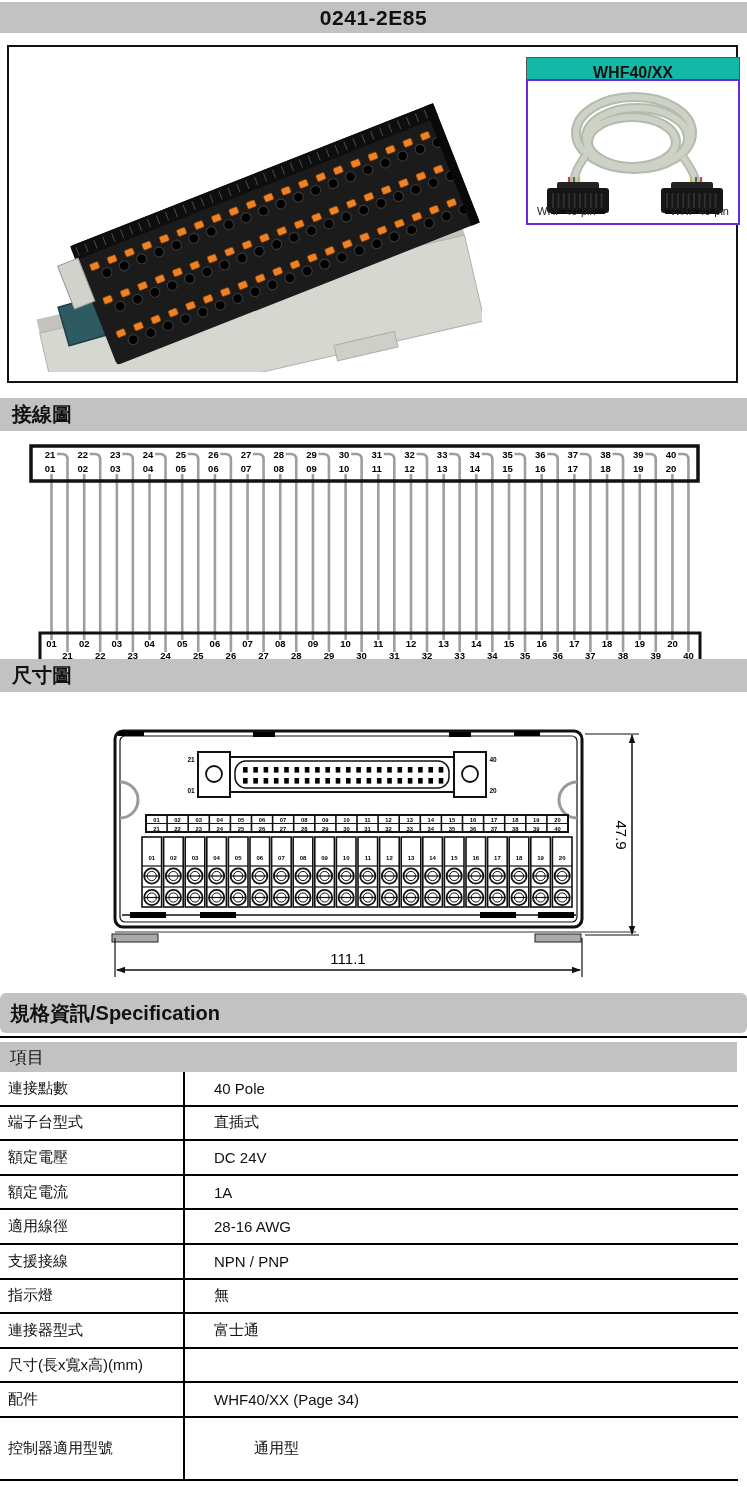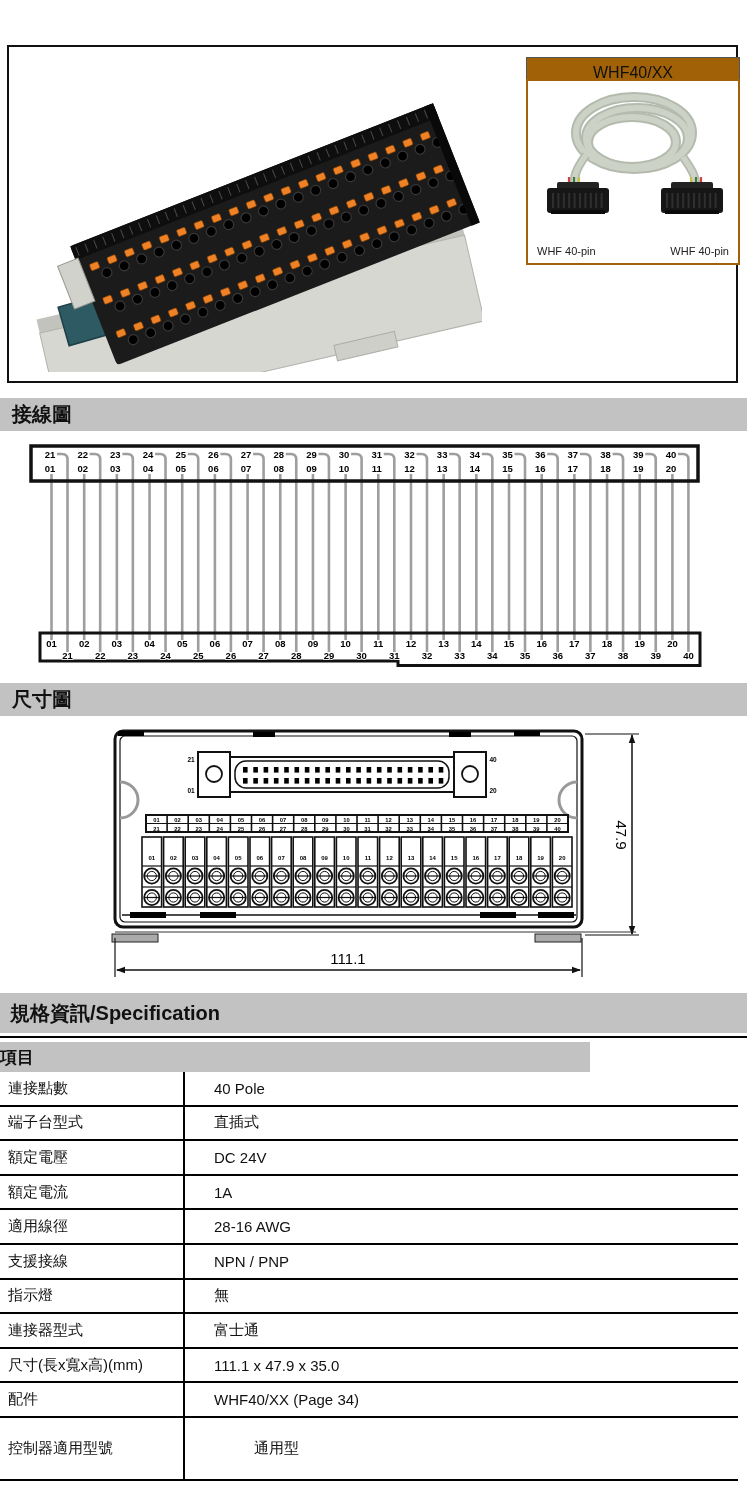--- a/index.html
+++ b/index.html
@@ -3,43 +3,44 @@
 <meta charset="utf-8">
 <style>
   * { margin:0; padding:0; box-sizing:border-box; }
   body { background:#fff; font-family:"Liberation Sans", sans-serif; color:#111; }
   .page { position:relative; width:747px; height:1487px; background:#fff; overflow:hidden; }
   .bar { position:absolute; left:0; width:747px; background:#c2c2c2; display:flex; align-items:center; font-weight:bold; }
   .bar.title { top:2px; height:31px; justify-content:center; font-size:21px; letter-spacing:0.5px; }
   .bar.section { height:33px; padding-left:12px; font-size:20px; }
   .product-box { position:absolute; left:7px; top:45px; width:731px; height:338px; border:2px solid #111; background:#fff; }
   .photo-wrap { position:absolute; left:23px; top:10px; width:450px; height:315px; }
-  .whf-head { position:absolute; left:517px; top:10px; width:214px; height:31px; background:#a16207; border:1px solid #555; display:flex; align-items:center; justify-content:center; font-weight:normal; font-size:16px; }
-  .whf-box { position:absolute; left:517px; top:32px; width:214px; height:186px; border:2px solid #a16207; background:#fff; }
+  .whf-head { position:absolute; left:517px; top:10px; width:214px; height:31px; background:#14b8a6; border:1px solid #555; display:flex; align-items:center; justify-content:center; font-weight:bold; font-size:16px; }
+  .whf-box { position:absolute; left:517px; top:32px; width:214px; height:146px; border:2px solid #6d28d9; background:#fff; }
   .whf-cable { position:absolute; left:3px; top:4px; width:206px; height:132px; }
   .whf-labels { position:absolute; left:0; bottom:6px; width:100%; display:flex; justify-content:space-between; padding:0 9px; font-size:11px; color:#222; }
   .desc { position:absolute; right:10px; top:247px; width:480px; text-align:right; font-size:17px; line-height:21.5px; color:#111; }
   .abs { position:absolute; }
-  .spec-bar { position:absolute; left:0; top:993px; width:747px; height:40px; background:#c2c2c2; display:flex; align-items:center; padding-left:10px; font-weight:bold; font-size:20px; }
+  .spec-bar { position:absolute; left:0; top:993px; width:747px; height:40px; background:#c2c2c2; display:flex; align-items:center; padding-left:10px; font-weight:bold; font-size:20px;border-radius:6px; }
   .spec-line { position:absolute; left:0; top:1036px; width:747px; height:2px; background:#000; }
-  .item-bar { position:absolute; left:0; top:1042px; width:590px; height:30px; background:#c2c2c2; display:flex; align-items:center; padding-left:0; font-weight:bold; font-size:17px; }
+  .item-bar { position:absolute; left:0; top:1042px; width:737px; height:30px; background:#c2c2c2; display:flex; align-items:center; padding-left:10px; font-weight:normal; font-size:17px; }
   .spec-table { position:absolute; left:0; top:1072px; width:738px; }
   .spec-row { display:flex; border-bottom:2px solid #000; height:34.6px; }
   .spec-row.tall { height:63.4px;gap:40px; }
   .spec-label { width:185px; border-right:2px solid #000; display:flex; align-items:center; padding-left:8px; font-size:15px; }
   .spec-value { flex:1; display:flex; align-items:center; padding-left:29px; font-size:15px; }
   svg text { font-family:"Liberation Sans", sans-serif; }
   .wnum { font-size:9.5px; font-weight:bold; text-anchor:middle; fill:#000; paint-order:stroke; stroke:#fff; stroke-width:1.5px; }
   .dnum { font-weight:bold; text-anchor:middle; fill:#000; }
 </style>
 </head>
 <body>
 
 <div class="page">
 
+  <div class="bar title">0241-2E85</div>
 
   <div class="product-box">
     <div class="photo-wrap" id="photo"><svg viewBox="0 0 450 315" width="450" height="315">
           <g transform="rotate(-13 230 270)">
     <rect x="12" y="212" width="436" height="16" fill="#c3c3be"></rect>
     <rect x="12" y="226" width="436" height="88" fill="#d7d7d2" stroke="#b2b2ad" stroke-width="1"></rect>
     <rect x="50" y="306" width="62" height="16" fill="#cfcfca" stroke="#adada8" stroke-width="1"></rect>
     <rect x="296" y="304" width="62" height="16" fill="#cfcfca" stroke="#adada8" stroke-width="1"></rect>
     <rect x="12" y="296" width="34" height="20" fill="#cfcfca" stroke="#adada8" stroke-width="1"></rect>
   </g>
@@ -387,21 +388,21 @@
         <text class="wnum" x="638.24" y="17.5">39</text>
         <text class="wnum" x="638.24" y="31.5">19</text>
         <text class="wnum" x="639.74" y="206.5">19</text>
         <text class="wnum" x="655.74" y="219">39</text>
         <text class="wnum" x="670.92" y="17.5">40</text>
         <text class="wnum" x="670.92" y="31.5">20</text>
         <text class="wnum" x="672.42" y="206.5">20</text>
         <text class="wnum" x="688.42" y="219">40</text>
       </svg></div>
 
-  <div class="bar section" style="top:683px;">尺寸圖</div>
+  <div class="bar section" style="top:659px;">尺寸圖</div>
   <div class="abs" id="dims" style="left:80px; top:725px; width:600px; height:262px;"><svg viewBox="0 0 600 262" width="600" height="262">
         <rect x="35" y="6" width="467" height="196" rx="8" fill="#fff" stroke="#111" stroke-width="3"></rect>
         <rect x="40" y="11" width="457" height="186" rx="5" fill="none" stroke="#111" stroke-width="1.2"></rect>
         <rect x="38" y="6" width="26" height="5" fill="#000"></rect>
         <rect x="173" y="7" width="22" height="5" fill="#000"></rect>
         <rect x="369" y="7" width="22" height="5" fill="#000"></rect>
         <rect x="434" y="6" width="26" height="5" fill="#000"></rect>
         <path d="M40,57 a18,18 0 0 1 18,18 v0 a18,18 0 0 1 -18,18" fill="none" stroke="#999" stroke-width="3"></path>
         <path d="M497,57 a18,18 0 0 0 -18,18 v0 a18,18 0 0 0 18,18" fill="none" stroke="#999" stroke-width="3"></path>
         <rect x="118" y="27" width="32" height="45" fill="#fff" stroke="#111" stroke-width="2"></rect>
@@ -768,21 +769,20 @@
       <div class="spec-row">
         <div class="spec-label">指示燈</div>
         <div class="spec-value">無</div>
       </div>
       <div class="spec-row">
         <div class="spec-label">連接器型式</div>
         <div class="spec-value">富士通</div>
       </div>
       <div class="spec-row">
         <div class="spec-label">尺寸(長x寬x高)(mm)</div>
-        <div class="spec-value">111.1 x 47.9 x 35.0</div>
       </div>
       <div class="spec-row">
         <div class="spec-label">配件</div>
         <div class="spec-value">WHF40/XX (Page 34)</div>
       </div>
       <div class="spec-row tall">
         <div class="spec-label">控制器適用型號</div>
         <div class="spec-value">通用型</div>
       </div>
     </div>

